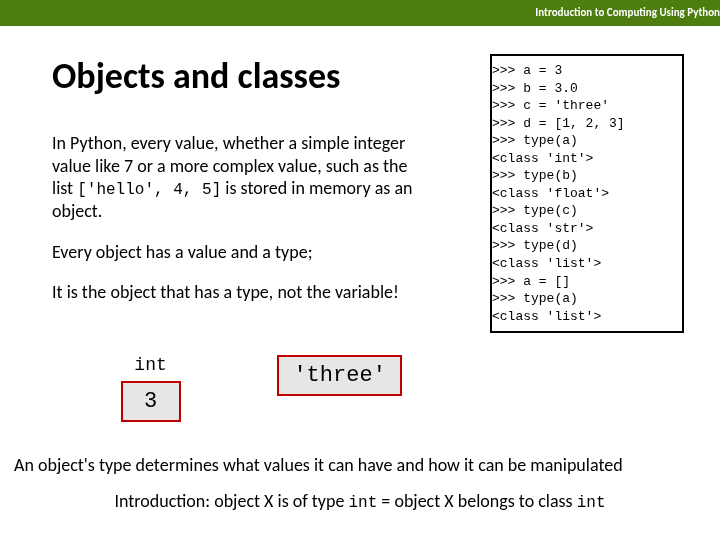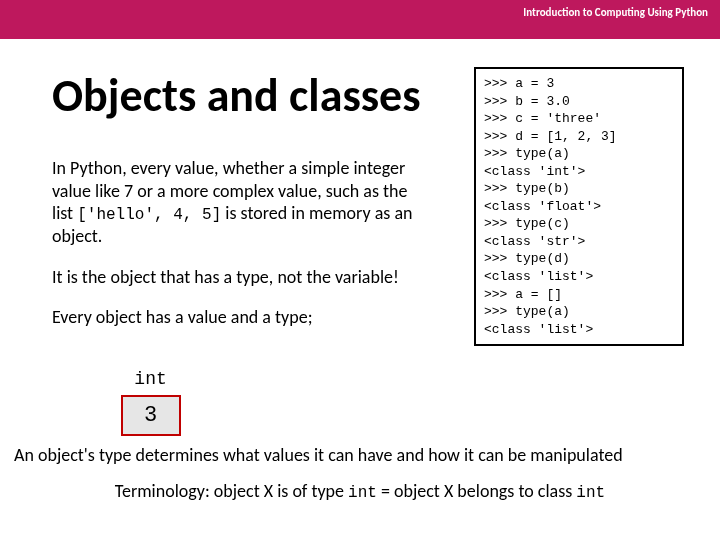--- a/index.html
+++ b/index.html
@@ -5,58 +5,57 @@
   body {
     margin: 0;
     padding: 0;
     width: 720px;
     height: 540px;
     background: #fff;
     font-family: Calibri, Arial, sans-serif;
     overflow: hidden;
   }
   .header-bar {
-    background: #be185d;
+    background: #4d7c0f;
     color: #fff;
-    height: 39px;
+    height: 26px;
     line-height: 26px;
     text-align: right;
-    padding-right: 12px;
     font-size: 11px;
     font-weight: 600;
   }
   .content {
     padding: 28px 36px 0 52px;
   }
   .main-row {
     display: flex;
     gap: 24px;
     align-items: flex-start;
   }
   .left-col {
     flex: 1;
   }
   h1 {
     margin: 0 0 34px 0;
-    font-size: 46px;
+    font-size: 36px;
     font-weight: 700;
   }
   .para {
     font-size: 18px;
     line-height: 1.25;
     margin-bottom: 18px;
     max-width: 370px;
   }
   .mono {
     font-family: "Courier New", monospace;
     font-size: 16px;
   }
   .code-box {
     border: 2px solid #000;
-    padding: 6px 8px;
+    padding: 6px 0;
     width: 190px;
     background: #fff;
     font-family: "Courier New", monospace;
     font-size: 13px;
     line-height: 1.35;
     white-space: pre;
   }
   .type-row {
     display: flex;
     justify-content: space-between;
@@ -77,43 +76,43 @@
     display: inline-block;
     border: 2px solid #c00000;
     background: #e6e6e6;
     font-family: "Courier New", monospace;
     font-size: 22px;
     padding: 6px 14px;
     min-width: 28px;
   }
   .footer-line {
     font-size: 18px;
-    margin: 8px 0 14px 0;
+    margin: 32px 0 14px 0;
     text-align: left;
     padding: 0 14px;
   }
   .footer-sub {
     font-size: 18px;
     text-align: center;
   }
 </style>
 </head>
 <body>
 
 <div class="header-bar">Introduction to Computing Using Python</div>
 
 <div class="content">
   <div class="main-row">
     <div class="left-col">
       <h1>Objects and classes</h1>
       <div class="para">
         <span>In Python, every value, whether a simple integer value like 7 or a more complex value, such as the list </span><span class="mono">['hello', 4,  5]</span><span> is stored in memory as an object.</span>
       </div>
+      <div class="para">Every object has a value and a type;</div>
       <div class="para">It is the object that has a type, not the variable!</div>
-      <div class="para">Every object has a value and a type;</div>
     </div>
     <div class="code-box">&gt;&gt;&gt; a = 3
 &gt;&gt;&gt; b = 3.0
 &gt;&gt;&gt; c = 'three'
 &gt;&gt;&gt; d = [1, 2, 3]
 &gt;&gt;&gt; type(a)
 &lt;class 'int'&gt;
 &gt;&gt;&gt; type(b)
 &lt;class 'float'&gt;
 &gt;&gt;&gt; type(c)
@@ -124,22 +123,23 @@
 &gt;&gt;&gt; type(a)
 &lt;class 'list'&gt;</div>
   </div>
 
   <div class="type-row">
     <div class="type-col">
       <div class="type-label">int</div>
       <div class="type-box">3</div>
     </div>
     <div class="type-col">
+      <div class="type-box">'three'</div>
     </div>
     <div class="type-col">
     </div>
   </div>
 </div>
 
 <div class="footer-line">An object's type determines what values it can have and how it can be manipulated</div>
 <div class="footer-sub">
-  <span>Terminology: object X is of type </span><span class="mono">int</span><span> = object X belongs to class </span><span class="mono">int</span>
+  <span>Introduction: object X is of type </span><span class="mono">int</span><span> = object X belongs to class </span><span class="mono">int</span>
 </div>
 
 </body></html>

